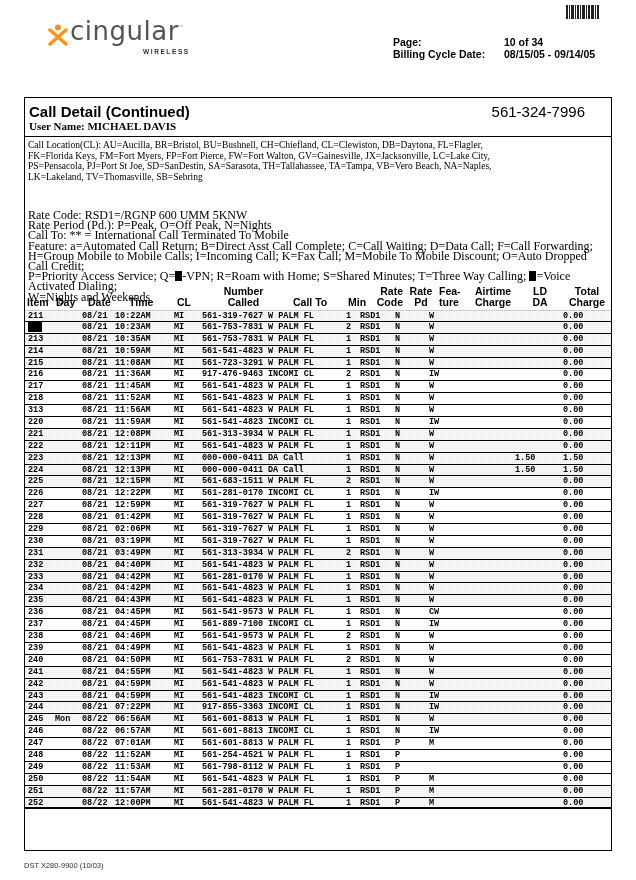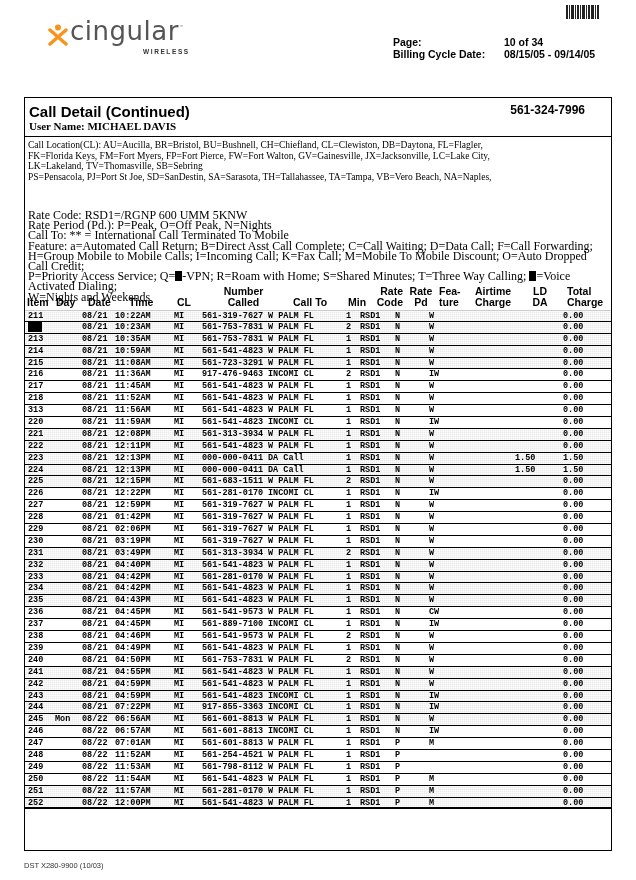--- a/index.html
+++ b/index.html
@@ -10,21 +10,21 @@
   .logo .mark { position:absolute; left:0; top:2px; width:20px; height:22px; }
   .logo .word { position:absolute; left:22px; top:-6px; font-family:"DejaVu Sans", sans-serif; font-size:26px; color:#555; letter-spacing:0.5px; white-space:nowrap; }
   .logo .tm { font-size:5px; vertical-align:top; position:relative; top:8px; color:#777; }
   .logo .sub { position:absolute; left:95px; top:26px; font-size:6.5px; font-weight:bold; letter-spacing:1.6px; color:#333; white-space:nowrap; }
   .acct { position:absolute; left:385px; top:37px; font-size:10.5px; font-weight:bold; line-height:11.5px; }
   .acct .row { display:flex;padding-left:8px; }
   .acct .k { width:111px; }
   .frame { position:absolute; left:24px; top:97px; width:588px; height:754px; border:1.5px solid #000; box-sizing:border-box; }
   .hdr { position:absolute; left:0; top:0; right:0; height:38px; border-bottom:1px solid #000; }
   .hdr .title { position:absolute; left:4px; top:5px; font-size:15px; font-weight:bold; }
-  .hdr .phone { position:absolute; right:26px; top:5px; font-size:12px; font-weight:bold; }
+  .hdr .phone { position:absolute; right:26px; top:5px; font-size:15px; font-weight:normal; }
   .hdr .user { position:absolute; left:4px; top:22px; font-family:"Liberation Serif", serif; font-size:11px; font-weight:bold; }
   .legend { position:absolute; left:3px; top:42px; right:3px; font-family:"Liberation Serif", serif; font-size:9.5px; line-height:10.6px; }
   .legend p { margin:0; }
   .rates { position:absolute; left:3px; top:112px; right:3px; font-family:"Liberation Serif", serif; font-size:12px; line-height:10.2px; }
   .rates p { margin:0; }
   .blk { display:inline-block; width:7px; height:10px; background:#000; vertical-align:-1px; }
   .thead { position:absolute; left:0; right:0; top:186px; height:24px; font-size:10.5px; font-weight:bold; }
   .thead div { position:absolute; bottom:0; line-height:11px; }
   .rowsbox { position:absolute; left:0; right:0; top:212px; }
   .r { position:relative; height:11.9px; border-bottom:1px solid #000; box-sizing:border-box; font-family:"Liberation Mono", monospace; font-size:8.5px; font-weight:bold; line-height:11px; }
@@ -78,22 +78,22 @@
 <div class="frame">
   <div class="hdr">
     <div class="title">Call Detail (Continued)</div>
     <div class="phone">561-324-7996</div>
     <div class="user">User Name: MICHAEL DAVIS</div>
   </div>
 
   <div class="legend">
     <p>Call Location(CL):  AU=Aucilla, BR=Bristol, BU=Bushnell, CH=Chiefland, CL=Clewiston, DB=Daytona, FL=Flagler,</p>
     <p>FK=Florida Keys, FM=Fort Myers, FP=Fort Pierce, FW=Fort Walton, GV=Gainesville, JX=Jacksonville, LC=Lake City,</p>
+    <p>PS=Pensacola, PJ=Port St Joe, SD=SanDestin, SA=Sarasota, TH=Tallahassee, TA=Tampa, VB=Vero Beach, NA=Naples,</p>
     <p>LK=Lakeland, TV=Thomasville, SB=Sebring</p>
-    <p>PS=Pensacola, PJ=Port St Joe, SD=SanDestin, SA=Sarasota, TH=Tallahassee, TA=Tampa, VB=Vero Beach, NA=Naples,</p>
   </div>
 
   <div class="rates">
     <p>Rate Code: RSD1=/RGNP 600 UMM 5KNW</p>
     <p>Rate Period (Pd.): P=Peak, O=Off Peak, N=Nights</p>
     <p>Call To: ** = International Call Terminated To Mobile</p>
     <p>Feature: a=Automated Call Return; B=Direct Asst Call Complete; C=Call Waiting; D=Data Call; F=Call Forwarding;</p>
     <p>H=Group Mobile to Mobile Calls; I=Incoming Call; K=Fax Call; M=Mobile To Mobile Discount; O=Auto Dropped Call Credit;</p>
     <p><span>P=Priority Access Service; Q=</span><span class="blk"></span><span>-VPN; R=Roam with Home; S=Shared Minutes; T=Three Way Calling; </span><span class="blk"></span><span>=Voice Activated Dialing;</span></p>
     <p>W=Nights and Weekends</p>
@@ -106,21 +106,21 @@
     <div style="left:104px">Time</div>
     <div style="left:152px">CL</div>
     <div style="left:196px;text-align:center;width:45px;"><span>Number</span><br><span>Called</span></div>
     <div style="left:268px">Call To</div>
     <div style="left:323px">Min</div>
     <div style="left:350px;text-align:right;width:28px;"><span>Rate</span><br><span>Code</span></div>
     <div style="left:383px;text-align:center;width:26px;"><span>Rate</span><br><span>Pd</span></div>
     <div style="left:414px"><span>Fea-</span><br><span>ture</span></div>
     <div style="left:446px;text-align:center;width:44px;"><span>Airtime</span><br><span>Charge</span></div>
     <div style="left:505px;text-align:center;width:20px;"><span>LD</span><br><span>DA</span></div>
-    <div style="left:542px;text-align:left;width:40px;"><span>Total</span><br><span>Charge</span></div>
+    <div style="left:542px;text-align:center;width:40px;"><span>Total</span><br><span>Charge</span></div>
   </div>
 
   <div class="rowsbox" id="rows">
       <div class="r s">
         <span class="c-item">211</span>
         <span class="c-day"></span>
         <span class="c-date">08/21</span>
         <span class="c-time">10:22AM</span>
         <span class="c-cl">MI</span>
         <span class="c-num">561-319-7627</span>

